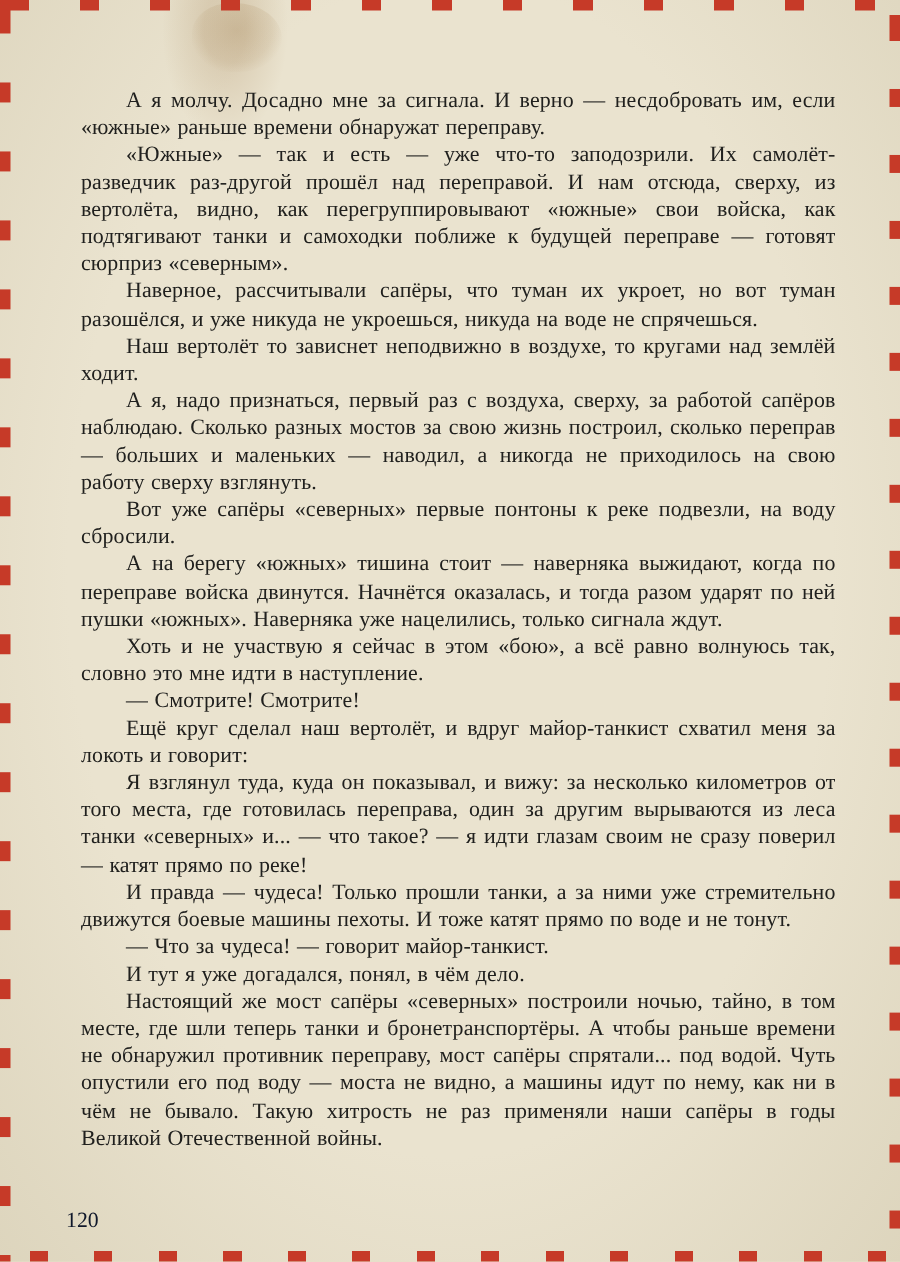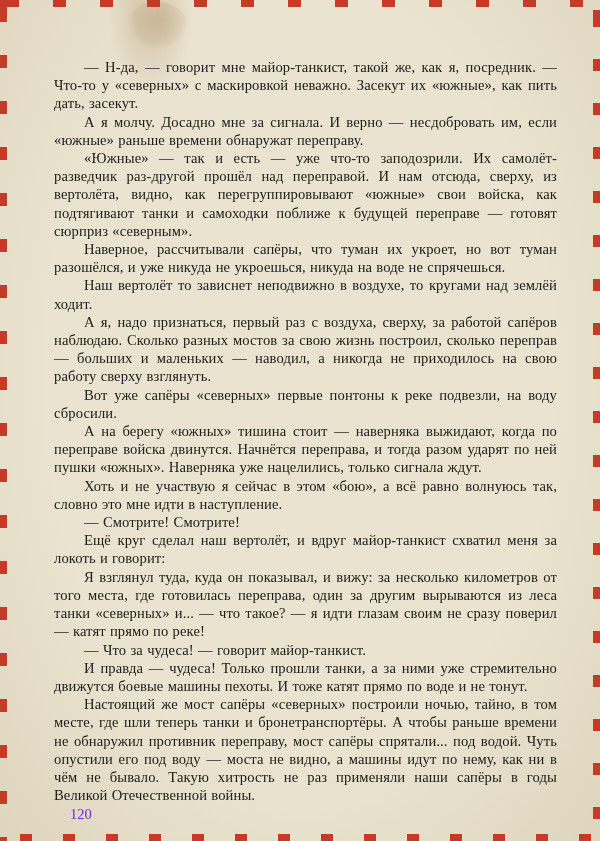--- a/index.html
+++ b/index.html
@@ -65,24 +65,24 @@
     font-size: 14.6px;
     line-height: 18.2px;
     text-align: justify;
     text-indent: 30px;
     letter-spacing: 0.1px;
     word-spacing: 0.5px;
   }
 
   .page-number {
     position: absolute;
-    left: 70px;
+    left: 44px;
     bottom: 18px;
     font-size: 14.5px;
-    color: #6d28d9;
+    color: #0f172a;
   }
 
   .stain {
     position: absolute;
     left: 128px;
     top: 2px;
     width: 60px;
     height: 46px;
     border-radius: 50% 60% 55% 45%;
     background: radial-gradient(ellipse at 50% 40%,
@@ -95,31 +95,31 @@
 
 <div class="page">
   <div class="stain"></div>
 
   <div class="edge top"></div>
   <div class="edge bottom"></div>
   <div class="edge left"></div>
   <div class="edge right"></div>
 
   <div class="text-block" id="paragraphs">
-      <p class="para">— Н-да, — говорит мне майор-танкист, такой же, как я, посредник. — Что-то у «северных» с маскировкой неважно. Засекут их «южные», как пить дать, засекут.</p>
       <p class="para">А я молчу. Досадно мне за сигнала. И верно — несдобровать им, если «южные» раньше времени обнаружат переправу.</p>
       <p class="para">«Южные» — так и есть — уже что-то заподозрили. Их самолёт-разведчик раз-другой прошёл над переправой. И нам отсюда, сверху, из вертолёта, видно, как перегруппировывают «южные» свои войска, как подтягивают танки и самоходки поближе к будущей переправе — готовят сюрприз «северным».</p>
       <p class="para">Наверное, рассчитывали сапёры, что туман их укроет, но вот туман разошёлся, и уже никуда не укроешься, никуда на воде не спрячешься.</p>
       <p class="para">Наш вертолёт то зависнет неподвижно в воздухе, то кругами над землёй ходит.</p>
       <p class="para">А я, надо признаться, первый раз с воздуха, сверху, за работой сапёров наблюдаю. Сколько разных мостов за свою жизнь построил, сколько переправ — больших и маленьких — наводил, а никогда не приходилось на свою работу сверху взглянуть.</p>
       <p class="para">Вот уже сапёры «северных» первые понтоны к реке подвезли, на воду сбросили.</p>
-      <p class="para">А на берегу «южных» тишина стоит — наверняка выжидают, когда по переправе войска двинутся. Начнётся переправа, и тогда разом ударят по ней пушки «южных». Наверняка уже нацелились, только сигнала ждут.</p>
+      <p class="para">А на берегу «южных» тишина стоит — наверняка выжидают, когда по переправе войска двинутся. Начнётся оказалась, и тогда разом ударят по ней пушки «южных». Наверняка уже нацелились, только сигнала ждут.</p>
       <p class="para">Хоть и не участвую я сейчас в этом «бою», а всё равно волнуюсь так, словно это мне идти в наступление.</p>
       <p class="para">— Смотрите! Смотрите!</p>
       <p class="para">Ещё круг сделал наш вертолёт, и вдруг майор-танкист схватил меня за локоть и говорит:</p>
       <p class="para">Я взглянул туда, куда он показывал, и вижу: за несколько километров от того места, где готовилась переправа, один за другим вырываются из леса танки «северных» и... — что такое? — я идти глазам своим не сразу поверил — катят прямо по реке!</p>
+      <p class="para">И правда — чудеса! Только прошли танки, а за ними уже стремительно движутся боевые машины пехоты. И тоже катят прямо по воде и не тонут.</p>
       <p class="para">— Что за чудеса! — говорит майор-танкист.</p>
-      <p class="para">И правда — чудеса! Только прошли танки, а за ними уже стремительно движутся боевые машины пехоты. И тоже катят прямо по воде и не тонут.</p>
+      <p class="para">И тут я уже догадался, понял, в чём дело.</p>
       <p class="para">Настоящий же мост сапёры «северных» построили ночью, тайно, в том месте, где шли теперь танки и бронетранспортёры. А чтобы раньше времени не обнаружил противник переправу, мост сапёры спрятали... под водой. Чуть опустили его под воду — моста не видно, а машины идут по нему, как ни в чём не бывало. Такую хитрость не раз применяли наши сапёры в годы Великой Отечественной войны.</p>
     </div>
 
   <div class="page-number">120</div>
 </div>
 
 </body></html>

